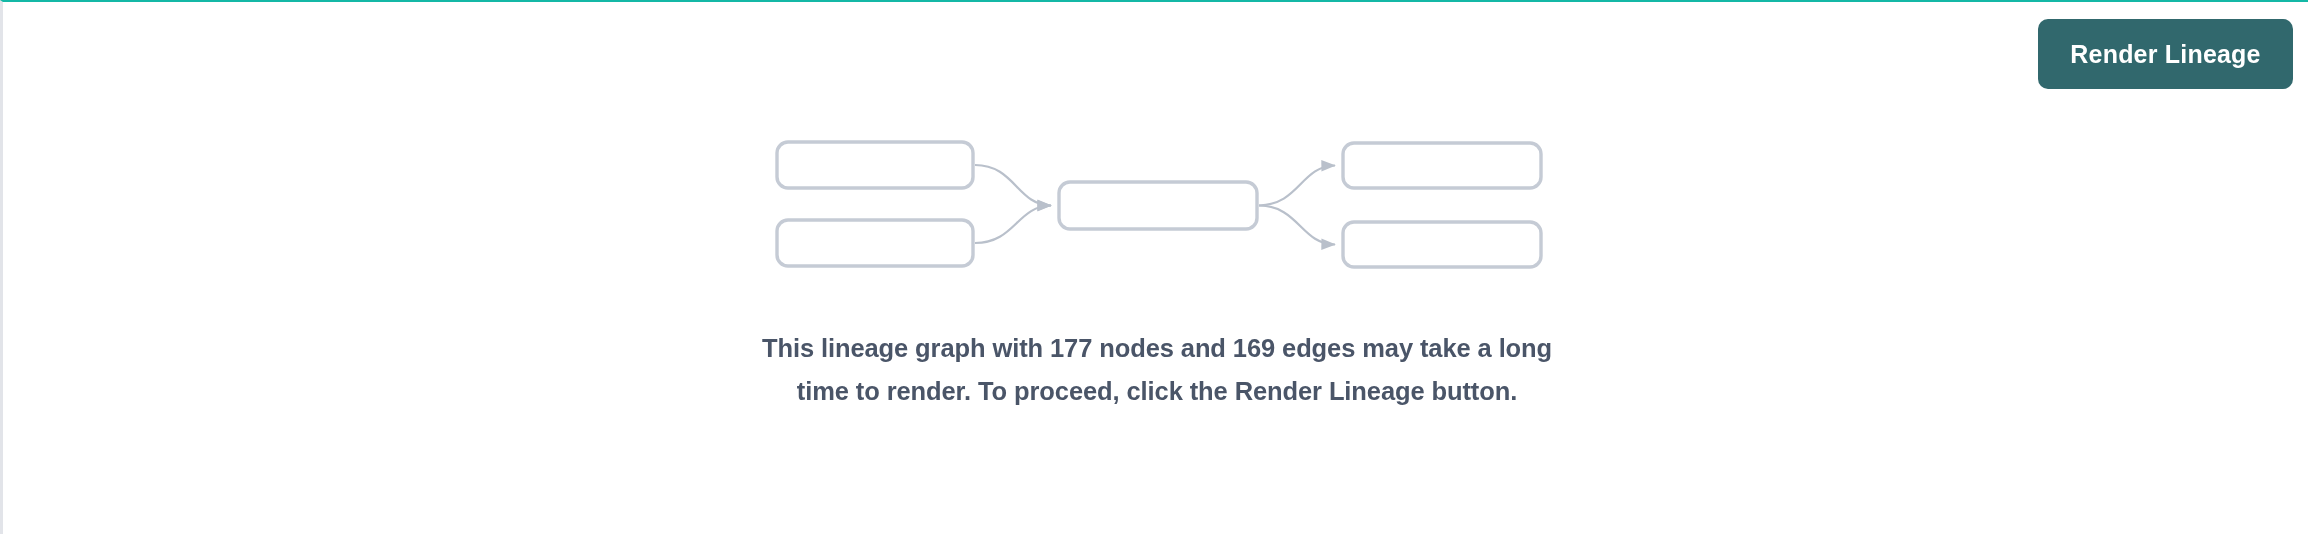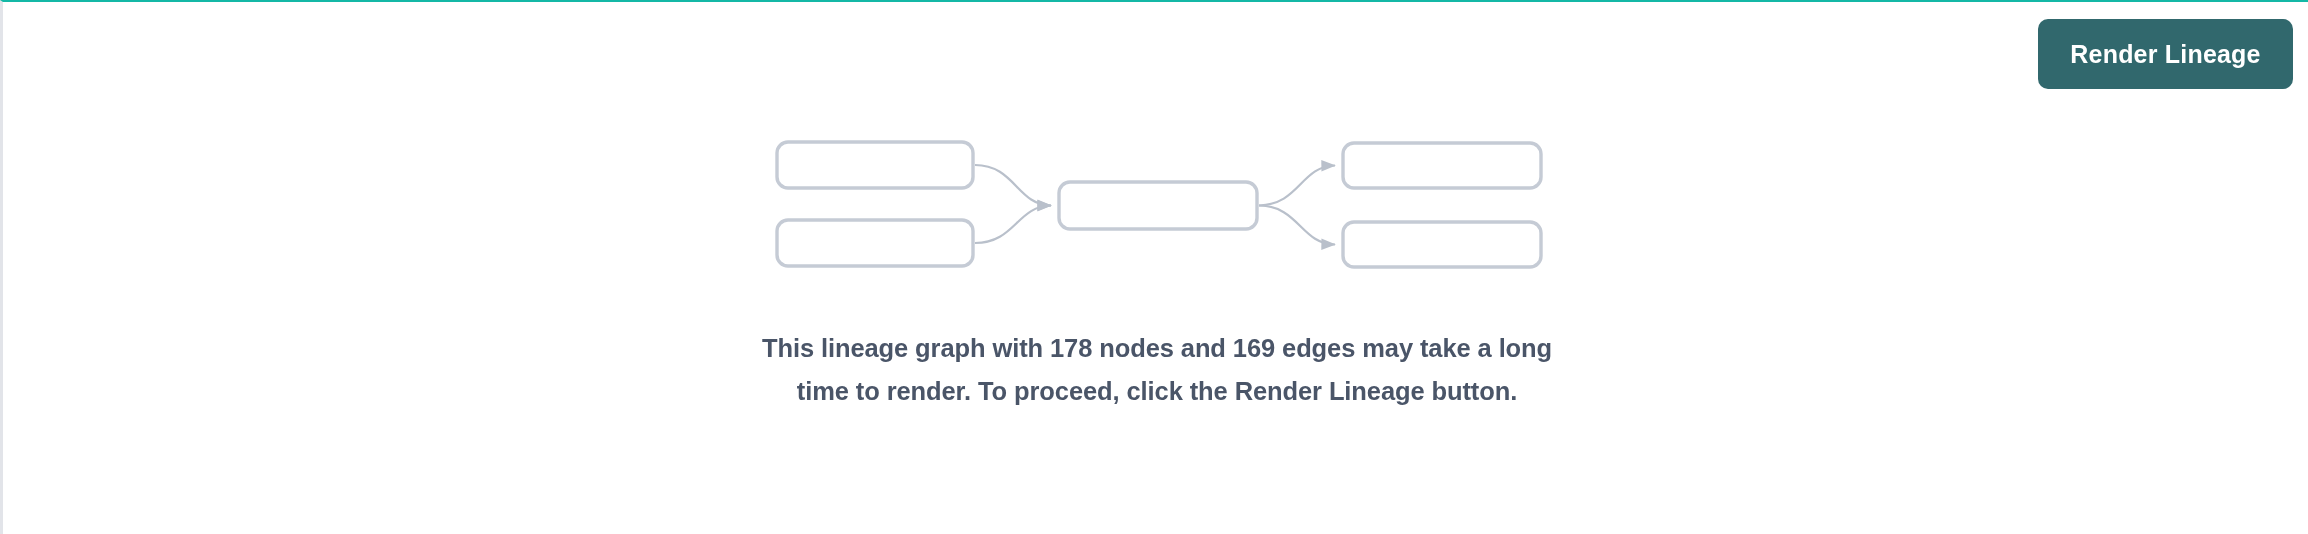--- a/index.html
+++ b/index.html
@@ -120,16 +120,16 @@
         <g fill="#ffffff" stroke="#c5cbd5" stroke-width="3.4">
           <rect x="14" y="20" width="196" height="46" rx="11" ry="11"></rect>
           <rect x="14" y="98" width="196" height="46" rx="11" ry="11"></rect>
           <rect x="296" y="60" width="198" height="47" rx="11" ry="11"></rect>
           <rect x="580" y="21" width="198" height="45" rx="11" ry="11"></rect>
           <rect x="580" y="100" width="198" height="45" rx="11" ry="11"></rect>
         </g>
       </svg>
     </div>
 
-    <div class="placeholder-message">This lineage graph with 178 nodes and 169 edges may take a long time to render. To proceed, click the Render Lineage button.</div>
+    <div class="placeholder-message">This lineage graph with 177 nodes and 169 edges may take a long time to render. To proceed, click the Render Lineage button.</div>
 
   </div>
 </div>
 
 </body></html>

